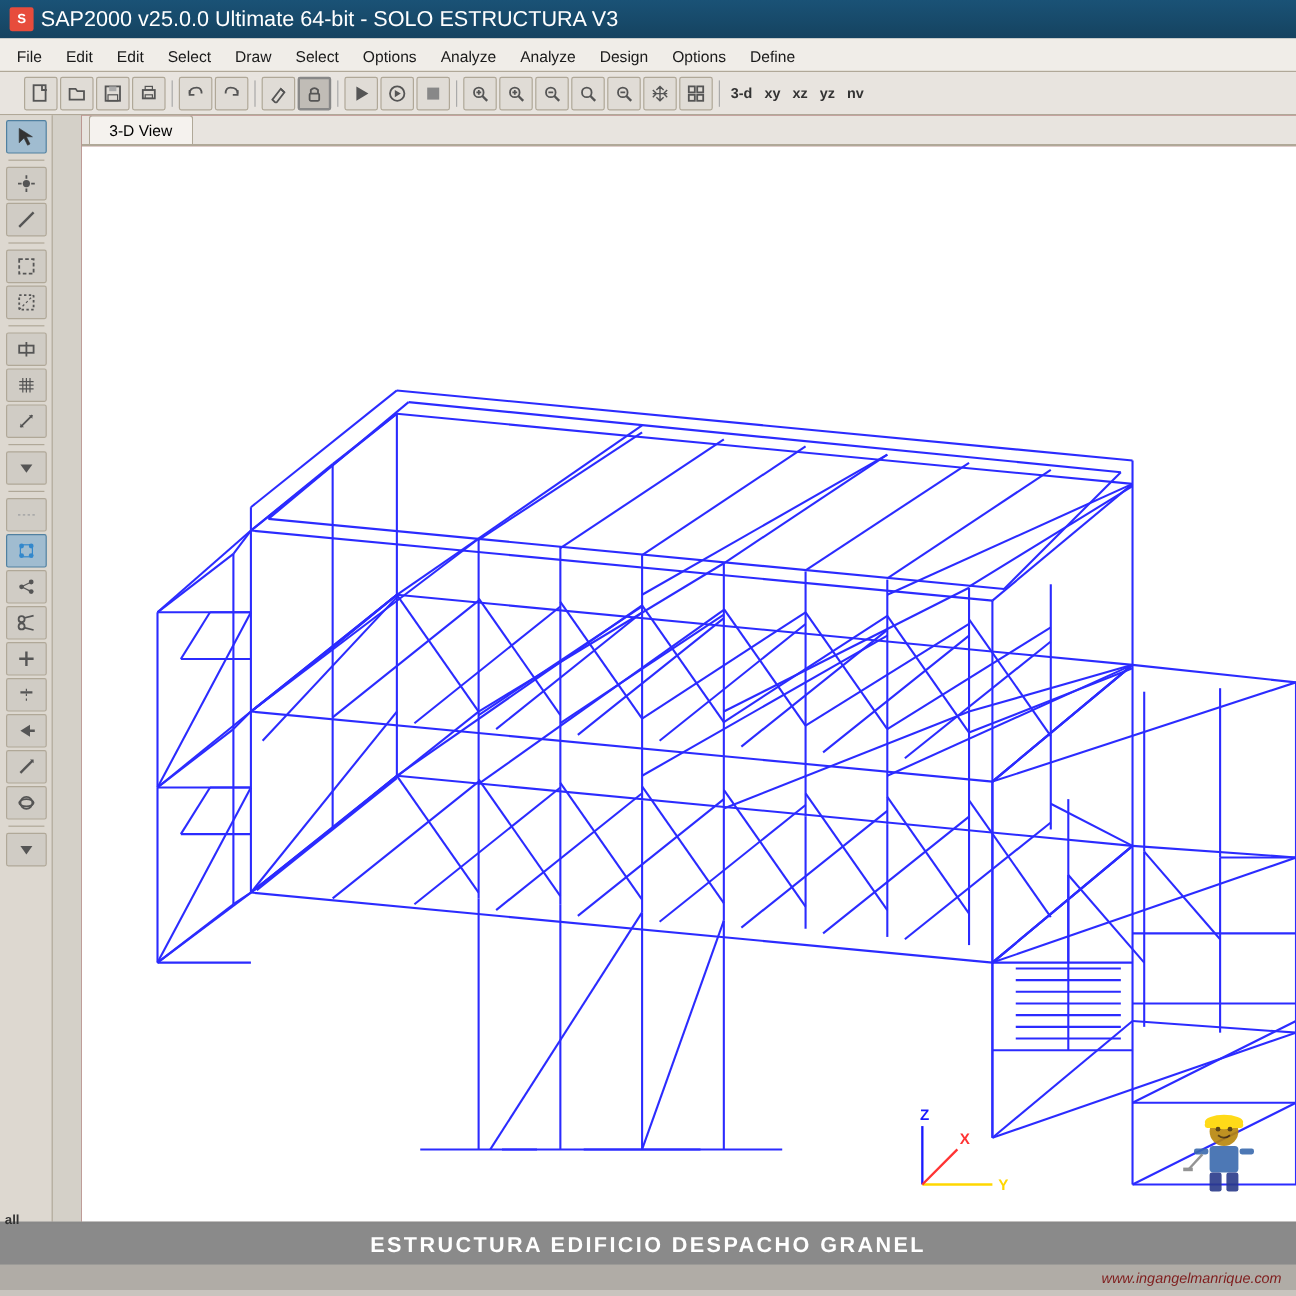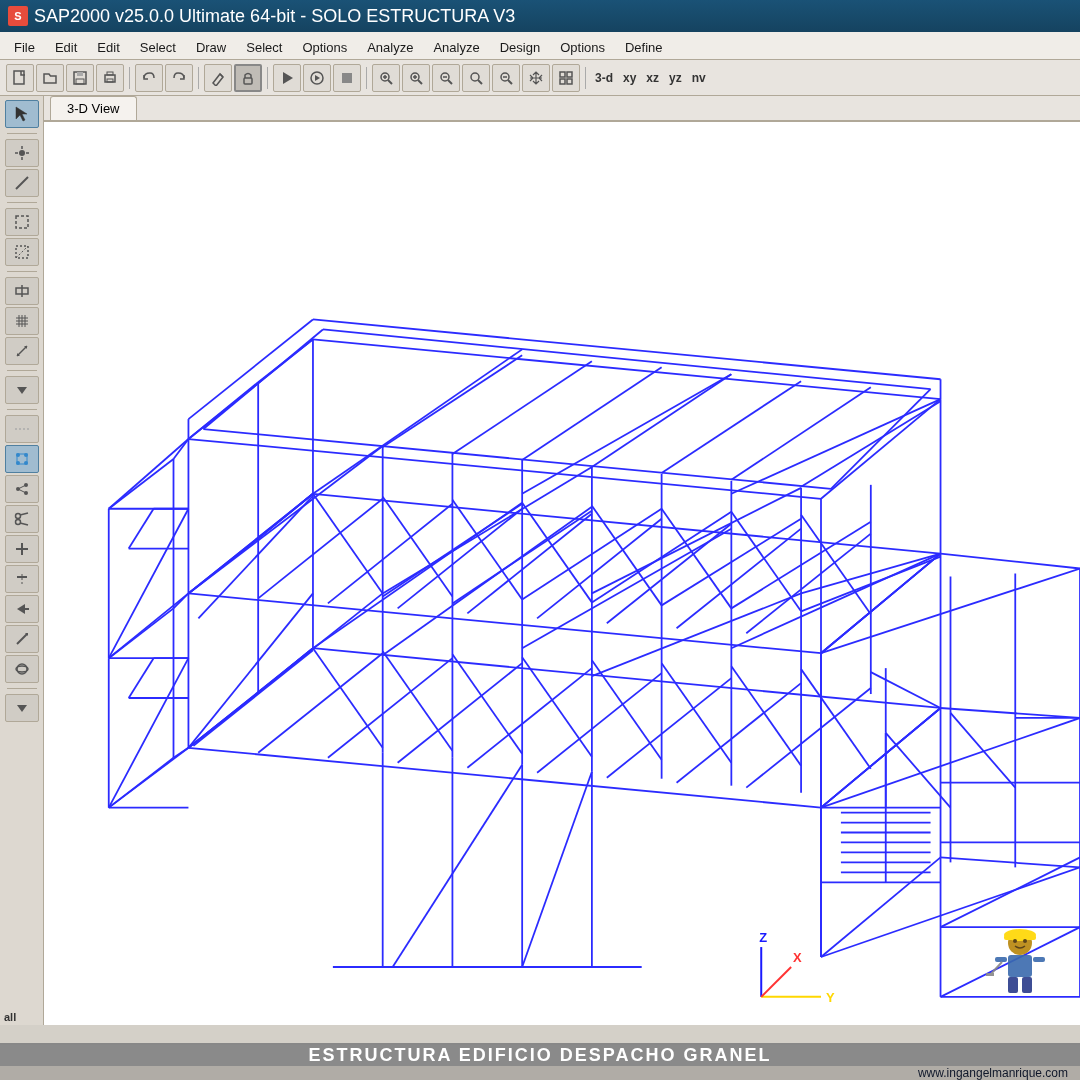--- a/index.html
+++ b/index.html
@@ -59,21 +59,21 @@
       border-radius: 2px;
     }
 
     
     #toolbar {
       width: 100%;
       height: 36px;
       background: #e8e4df;
       display: flex;
       align-items: center;
-      padding: 0 6px;
+      padding: 0 20px;
       gap: 2px;
       border-bottom: 1px solid #b0a898;
     }
     .toolbar-btn {
       width: 28px;
       height: 28px;
       display: flex;
       align-items: center;
       justify-content: center;
       background: #e0dcd6;
@@ -139,20 +139,21 @@
       background: #b0a898;
       margin: 3px 0;
     }
 
     
     #viewport-container {
       flex: 1;
       background: #7f1d1d;
       position: relative;
       overflow: hidden;
+      margin-left: 24px;
     }
 
     #view-tab {
       height: 26px;
       background: #e8e4df;
       border-bottom: 2px solid #b0a898;
       display: flex;
       align-items: center;
     }
     .view-tab-item {
@@ -190,21 +191,21 @@
       bottom: 20px;
       right: 20px;
       width: 80px;
       height: 80px;
       opacity: 0.9;
     }
 
     
     #bottom-bar {
       width: 100%;
-      height: 37px;
+      height: 62px;
       background: #c8c4be;
       border-top: 2px solid #888;
       display: flex;
       flex-direction: column;
       position: absolute;
       bottom: 0;
     }
     #bottom-title {
       width: 100%;
       height: 34px;
@@ -225,21 +226,22 @@
       width: 100%;
       height: 21px;
       background: #b0aca6;
       display: flex;
       align-items: center;
       justify-content: flex-end;
       padding-right: 12px;
     }
     #bottom-website-text {
       font-size: 12px;
-      color: #0f172a;
+      color: #7f1d1d;
+      font-style: italic;
     }
 
     
     #all-label {
       position: absolute;
       bottom: 57px;
       left: 4px;
       font-size: 11px;
       color: #333;
       font-weight: bold;

